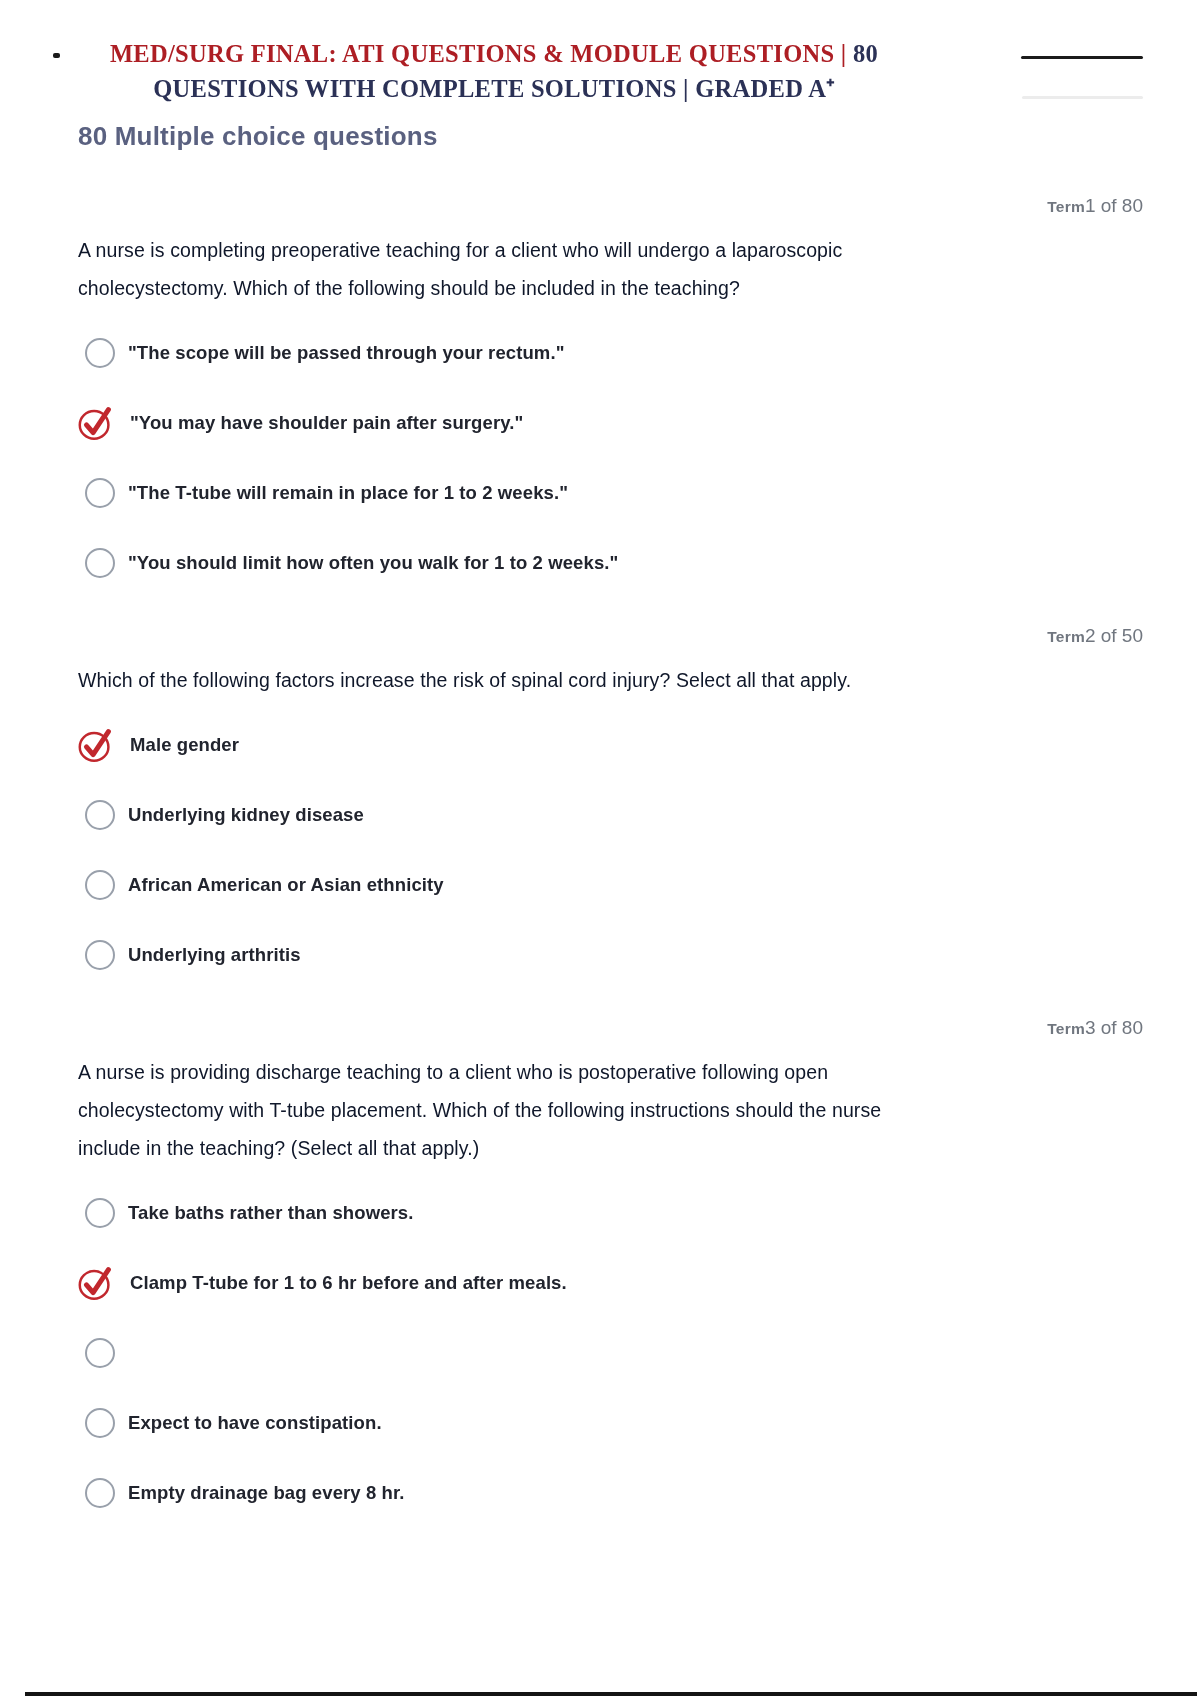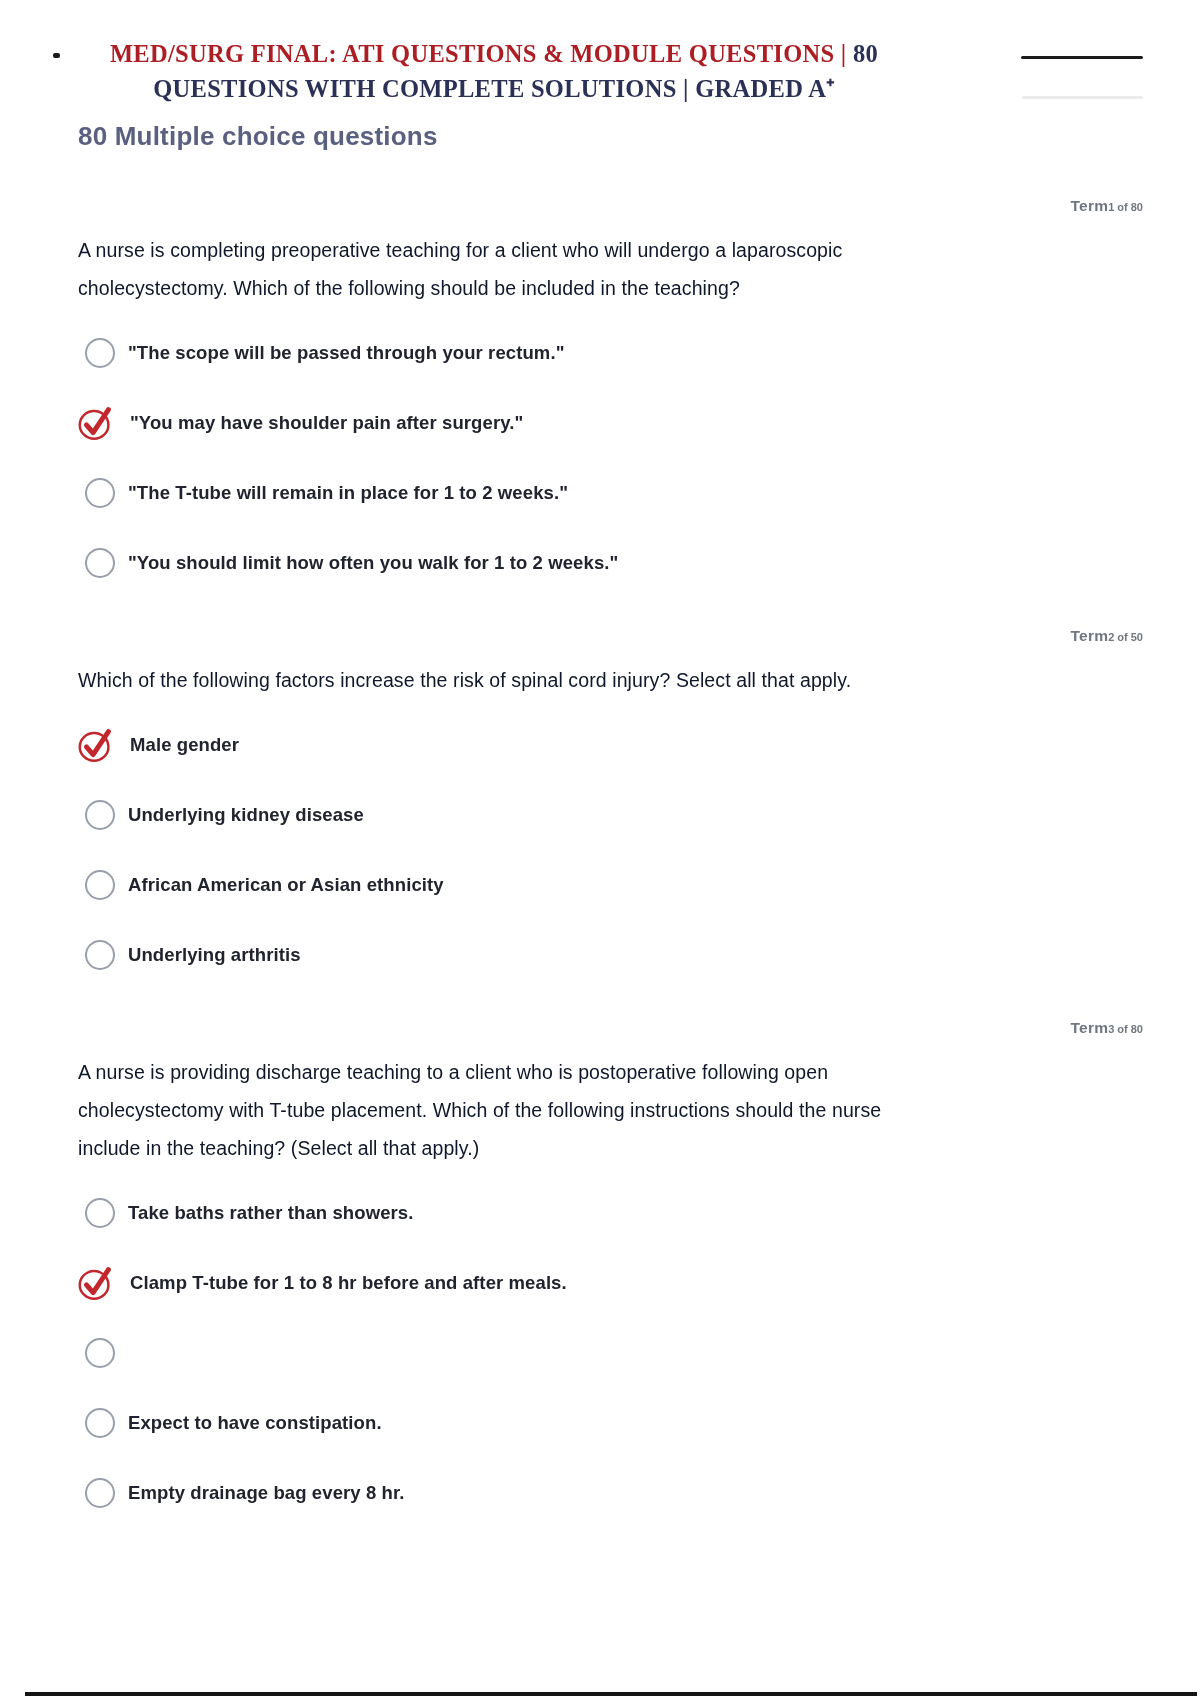--- a/index.html
+++ b/index.html
@@ -18,21 +18,21 @@
   
   .rule-dark{position:absolute;left:1021px;top:56px;width:122px;height:3px;background:#1b1b1b;border-radius:2px;}
   .rule-light{position:absolute;left:1022px;top:96px;width:121px;height:3px;background:#ececec;border-radius:2px;}
   
   .content{position:absolute;left:78px;top:0;width:1065px;}
   .heading{margin:120px 0 0 0;font-size:26px;font-weight:700;color:#5a6180;letter-spacing:.2px;line-height:32px;}
   .question{margin-top:44px;}
   .question + .question{margin-top:45px;}
   .term-row{display:flex;justify-content:flex-end;align-items:baseline;line-height:20px;}
   .term{font-size:15.5px;font-weight:600;color:#70767f;letter-spacing:.2px;}
-  .counter{font-size:11px;font-weight:700;color:#70767f;}
+  .counter{font-size:19px;font-weight:400;color:#70767f;}
   .qtext{margin:14px 0 0 0;font-size:19.5px;line-height:38px;color:#0f172a;
     white-space:pre-line;letter-spacing:.1px;}
   .options{}
   .option{display:flex;align-items:center;margin-top:34px;min-height:36px;gap:13px;
     padding-left:7px;cursor:pointer;}
   .options .option:first-child{margin-top:28px;}
   .radio{width:30px;height:30px;border:2.5px solid #99a0ab;border-radius:50%;
     box-sizing:border-box;flex:none;background:#fff;}
   .check{display:none;width:42px;height:42px;flex:none;margin:-3px 0 -3px -10px;}
   .check svg{display:block;width:42px;height:42px;}
@@ -140,21 +140,21 @@
     <span class="opt-label">Take baths rather than showers.</span>
   </div>
           <div class="option checked">
 
     <span class="check">
       <svg viewBox="0 0 44 44" fill="none">
         <ellipse cx="20" cy="24" rx="15" ry="14.5" stroke="#c1272d" stroke-width="2.6"></ellipse>
         <path d="M12 24 L19 32 L35 8" stroke="#c1272d" stroke-width="5.2" stroke-linecap="round" stroke-linejoin="round"></path>
       </svg>
     </span>
-    <span class="opt-label">Clamp T-tube for 1 to 8 hr before and after meals.</span>
+    <span class="opt-label">Clamp T-tube for 1 to 6 hr before and after meals.</span>
   </div>
           <div class="option">
     <span class="radio"></span>
 
   </div>
           <div class="option">
     <span class="radio"></span>
 
     <span class="opt-label">Expect to have constipation.</span>
   </div>

